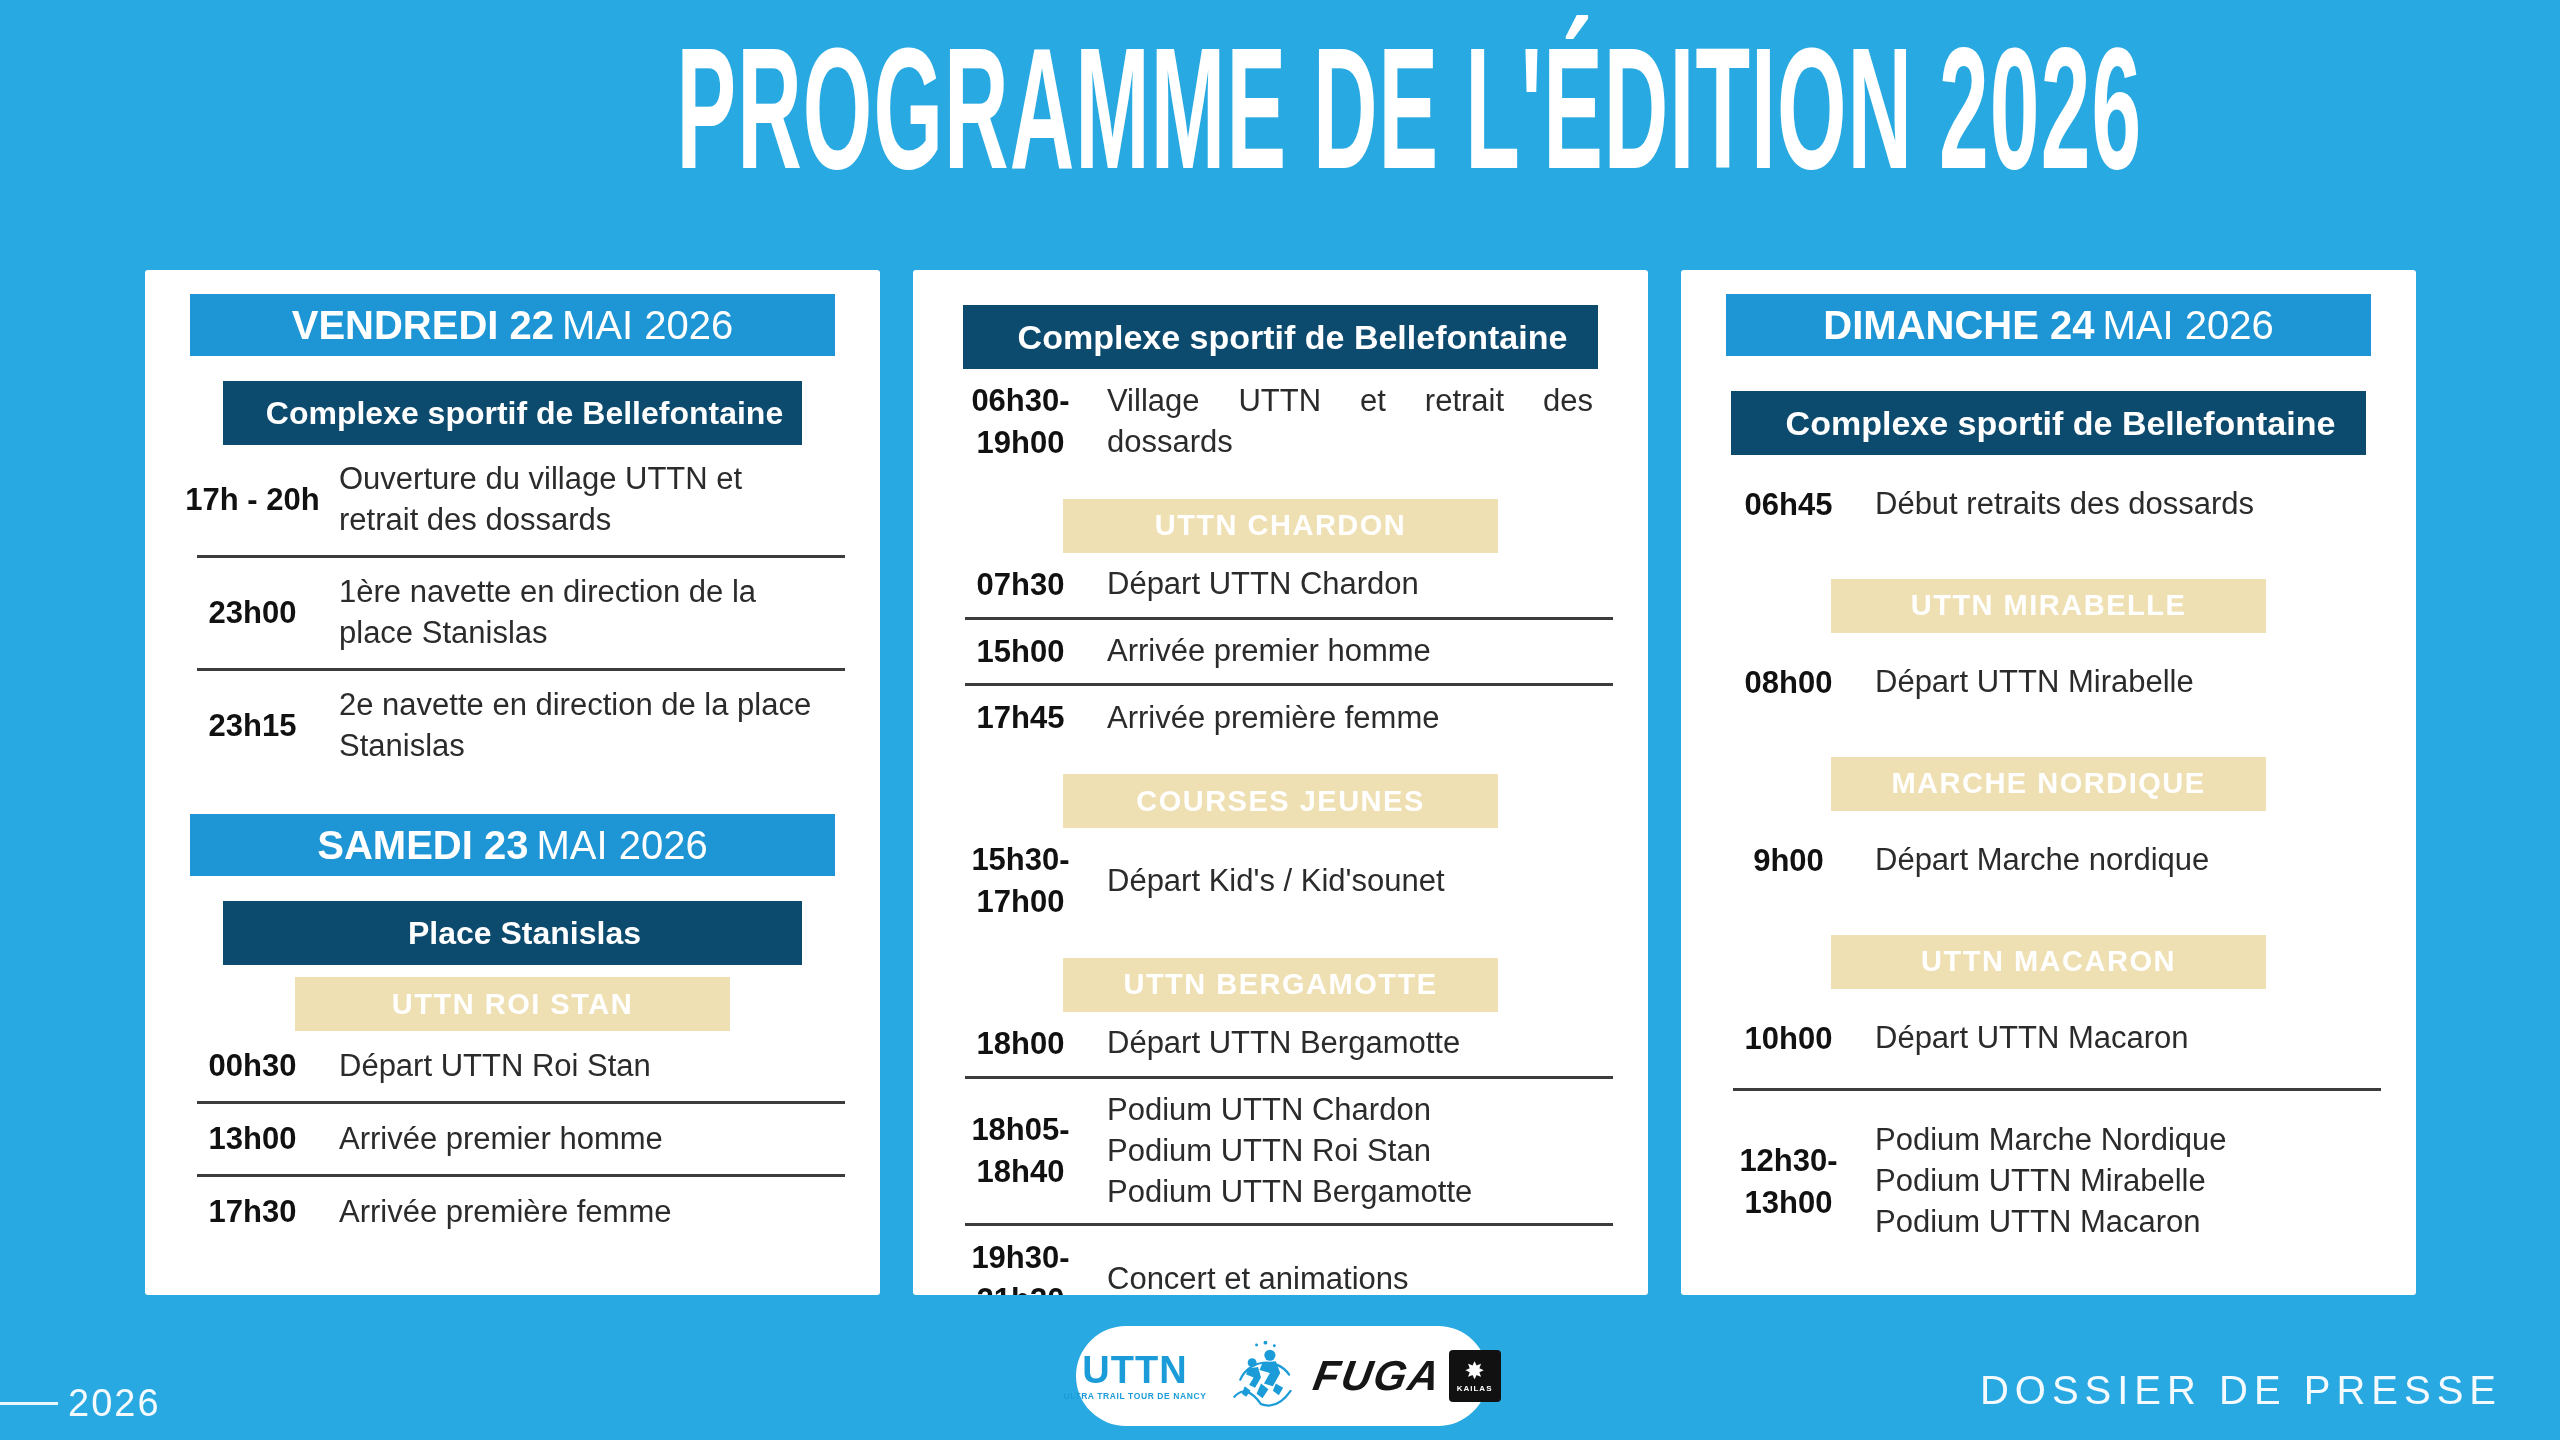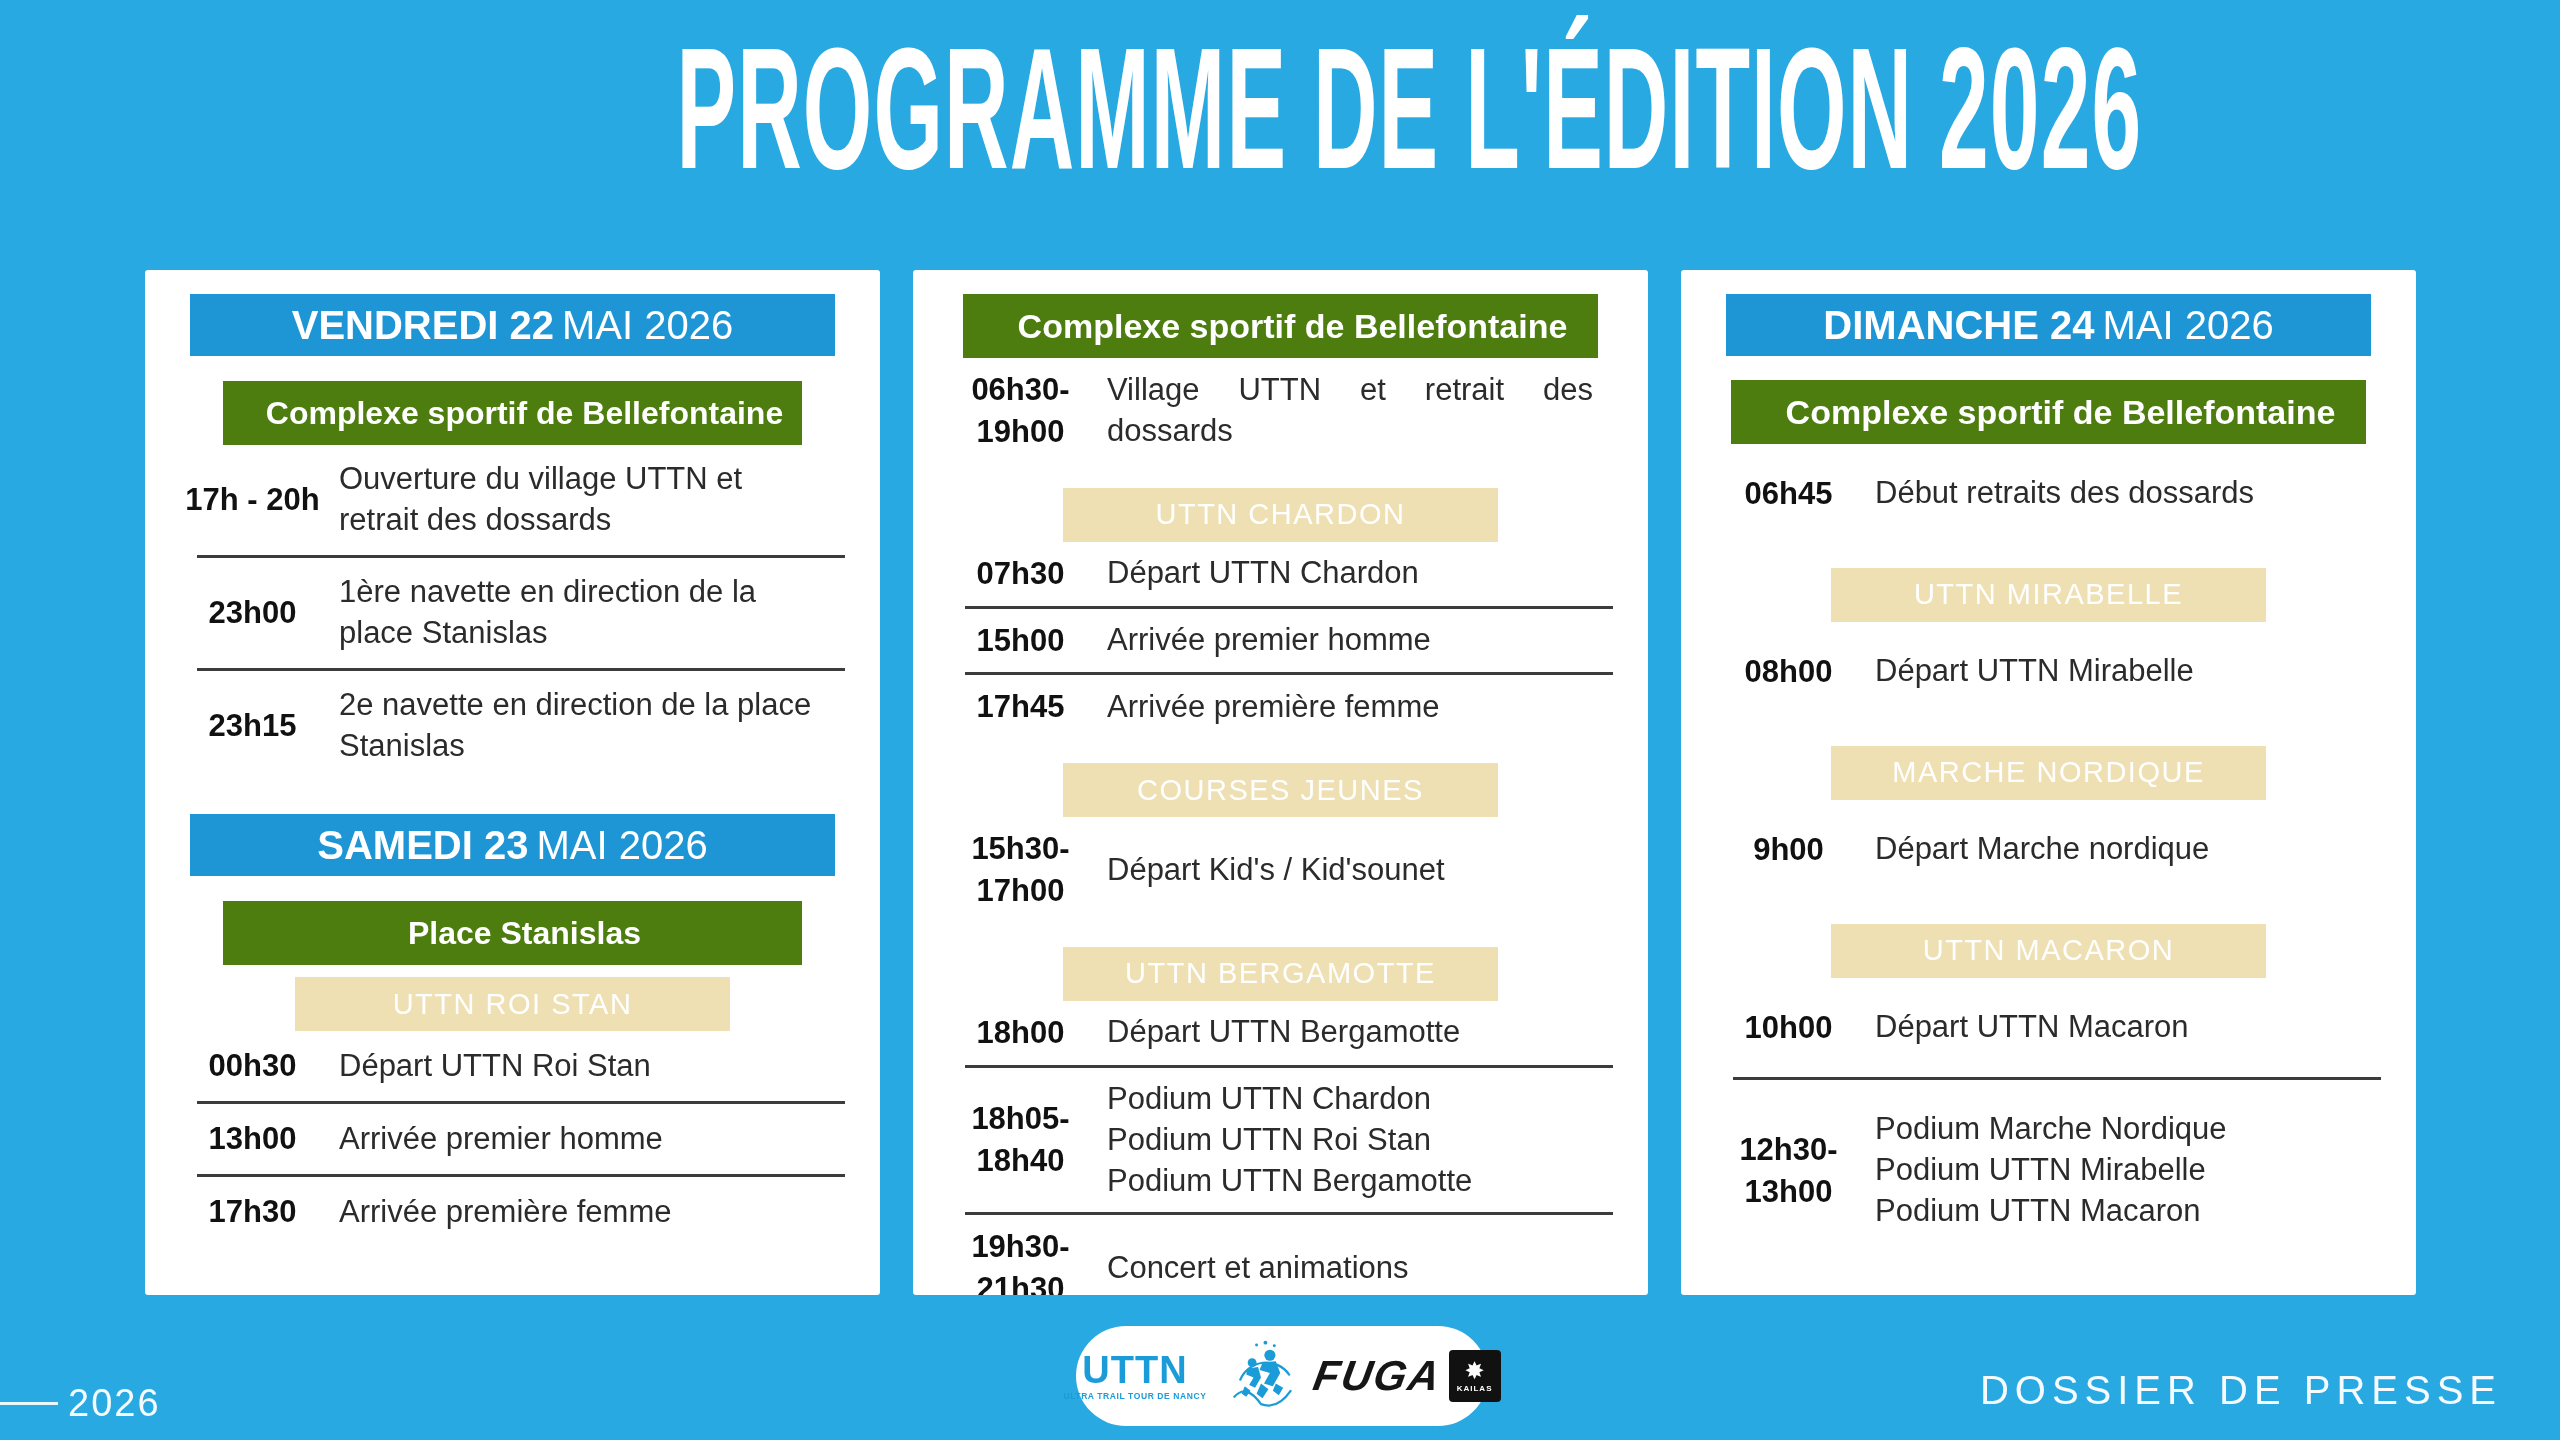--- a/index.html
+++ b/index.html
@@ -33,31 +33,31 @@
     display:flex;align-items:center;justify-content:center;gap:8px;
     font-size:40px;flex:none;
   }
   .bar-day b{font-weight:700;}
   .bar-day span{font-weight:400;}
   .card-friday .bar-day + .bar-venue{margin-top:25px;}
   .card-friday .bar-day{margin-top:24px;}
   .card-friday .bar-day:nth-child(n+2){margin-top:34px;}
 
   .bar-venue{
-    height:64px;margin:24px 50px 0;background:#4d7c0f;color:#ffffff;
+    height:64px;margin:35px 50px 0;background:#0c4a6e;color:#ffffff;
     display:flex;align-items:center;justify-content:center;
     font-size:34px;font-weight:700;flex:none;padding-left:24px;
   }
   .card-friday .bar-venue{margin-left:78px;margin-right:78px;font-size:32px;}
   .bar-venue + .bar-race{margin-top:12px;}
 
   .bar-race{
     height:54px;width:435px;margin:24px auto 0;background:#efe0b4;color:#ffffff;
     display:flex;align-items:center;justify-content:center;
-    font-size:29px;font-weight:400;letter-spacing:1.5px;flex:none;
+    font-size:29px;font-weight:700;letter-spacing:1.5px;flex:none;
   }
 
   .row{display:flex;align-items:center;margin:14px 55px 14px 35px;flex:none;}
   .row .time{
     width:145px;min-width:145px;text-align:center;font-weight:700;
     font-size:31px;line-height:1.35;color:#111111;white-space:pre-line;
   }
   .row .desc{
     margin-left:14px;flex:1;font-size:31px;line-height:1.32;color:#2b2b2b;
   }

